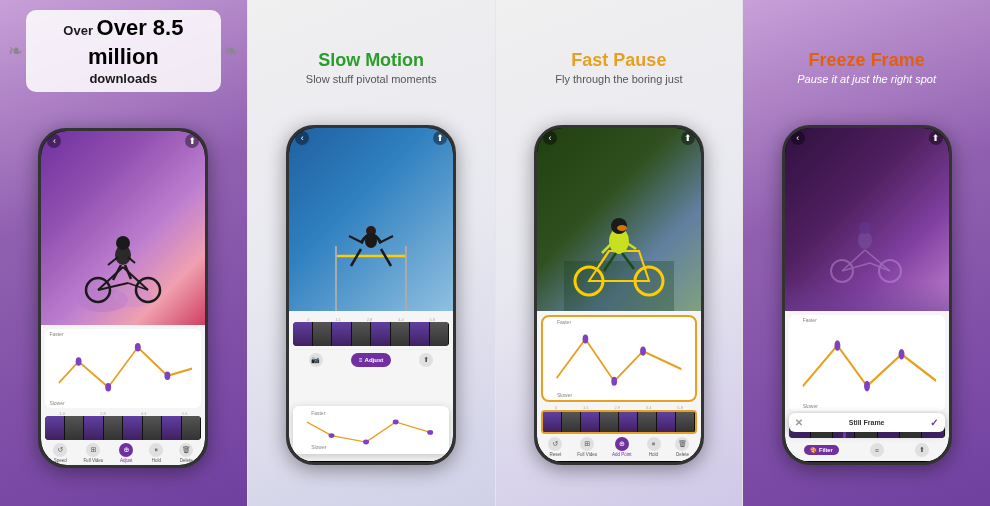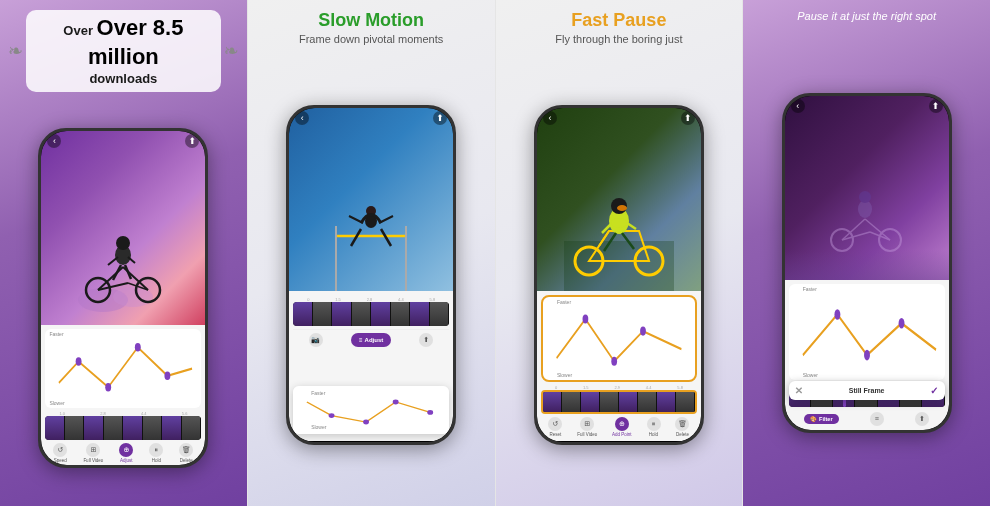--- a/index.html
+++ b/index.html
@@ -60,20 +60,21 @@
     .badge-number {
       font-size: 22px;
       font-weight: 900;
       color: #000;
     }
 
     .panel-title {
       font-size: 18px;
       font-weight: 800;
       margin-bottom: 2px;
+      margin-top: 40px;
     }
 
     .panel-subtitle {
       font-size: 11px;
       color: #555;
     }
 
     .panel-2 .panel-title { color: #2a9d2a; }
     .panel-3 .panel-title { color: #e8a020; }
     .panel-4 .panel-title { color: #e06010; }
@@ -519,21 +520,21 @@
       </div>
     </div>
   </div>
 </div>
 
 <div class="divider"></div>
 
 <div class="panel panel-2">
   <div class="panel-header">
     <div class="panel-title">Slow Motion</div>
-    <div class="panel-subtitle">Frame down pivotal moments</div>
+    <div class="panel-subtitle">Slow stuff pivotal moments</div>
   </div>
   <div class="panel-content">
     <div class="phone">
       <div class="phone-screen">
         <div class="phone2-bg">
           <div class="phone-top-icons">
             <div class="back-arrow">‹</div>
             <div class="share-icon">⬆</div>
           </div>
 
@@ -703,20 +704,21 @@
         </div>
       </div>
     </div>
   </div>
 </div>
 
 <div class="divider"></div>
 
 <div class="panel panel-4">
   <div class="panel-header">
+    <div class="panel-title" style="color:#e06010;">Freeze Frame</div>
     <div class="panel-subtitle" style="color:#fff;font-style:italic;">Pause it at just the right spot</div>
   </div>
   <div class="panel-content">
     <div class="phone">
       <div class="phone-screen">
         <div class="phone4-bg">
           <div class="phone-top-icons">
             <div class="back-arrow">‹</div>
             <div class="share-icon">⬆</div>
           </div>

